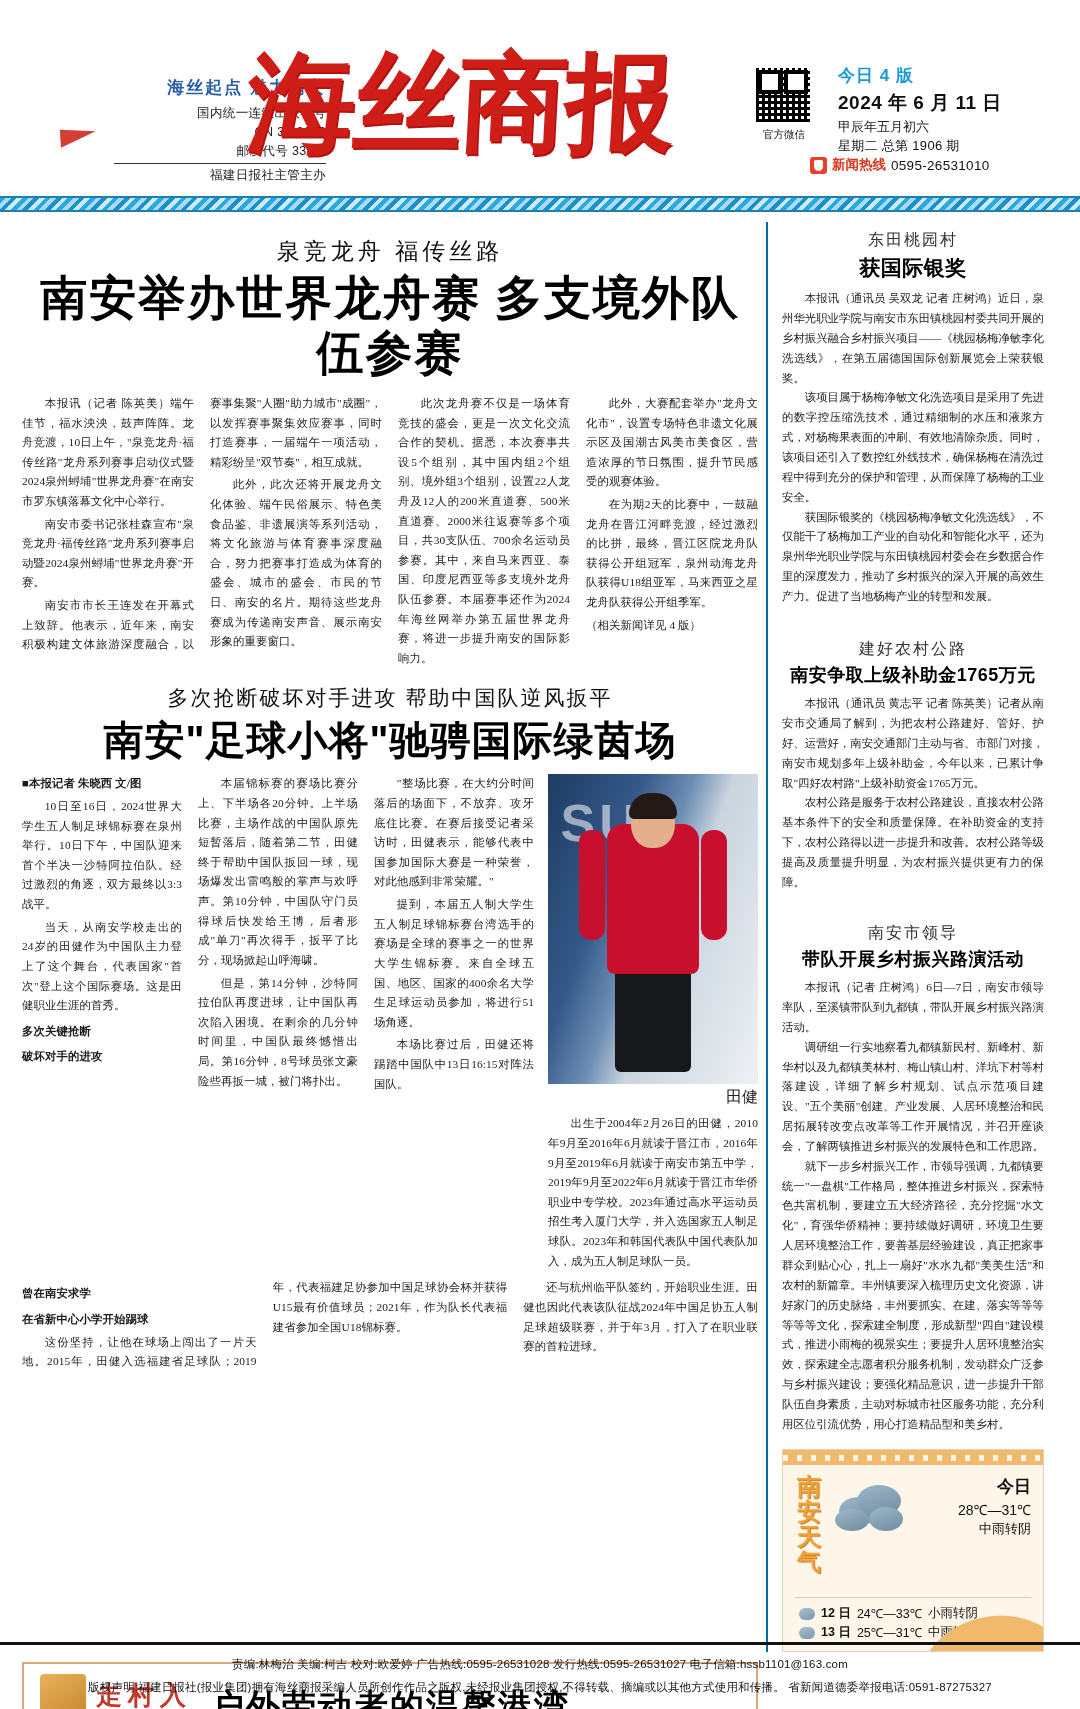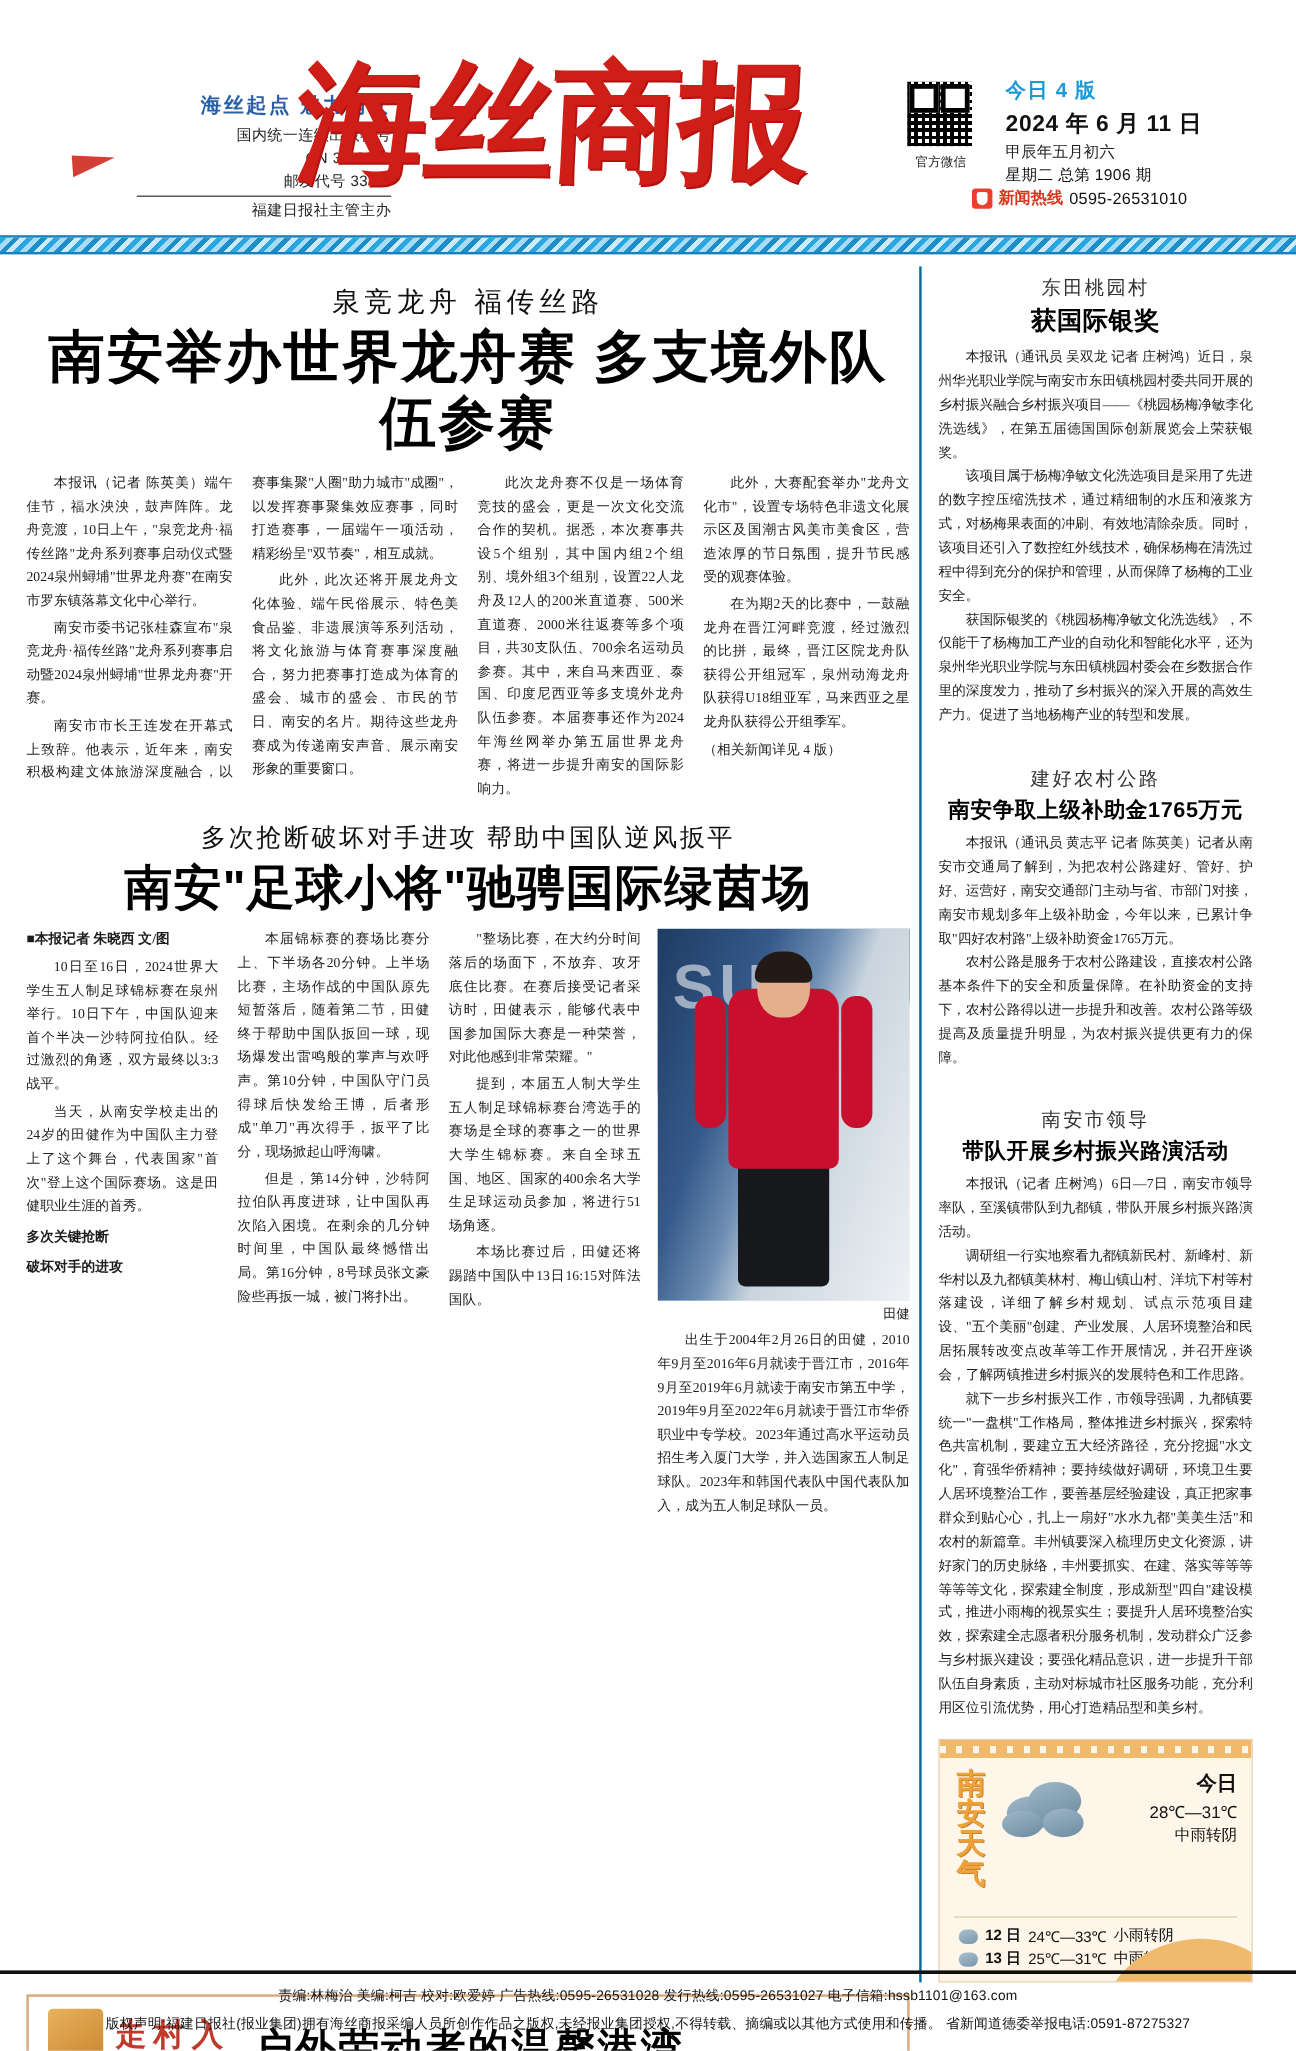--- a/index.html
+++ b/index.html
@@ -107,21 +107,21 @@
 
   
   .side-kicker { text-align:center; font-family:"Liberation Sans",sans-serif;
                  font-size:16px; color:#333; letter-spacing:2px; margin:8px 0 4px; }
   .side-headline { text-align:center; font-family:"Liberation Sans",sans-serif;
                  font-size:21px; font-weight:bold; color:#000; letter-spacing:.5px;
                  margin-bottom:8px; line-height:1.25;}
   .side-headline.sm { font-size:18px; }
   .side-body p { font-family:"Liberation Serif", serif; font-size:11.4px;
                  line-height:1.74; text-align:justify; text-indent:2em; color:#1c1c1c; }
-  .caption { font-family:"Liberation Sans",sans-serif; font-size:11px; color:#222;
+  .caption { font-family:"Liberation Sans",sans-serif; font-size:16px; color:#222;
              text-align:center; padding-top:3px; }
 
   
   .player-photo { width: 100%; height: 310px; position: relative; overflow:hidden;
       background: linear-gradient(160deg,#2f4e74 0%, #3f6c94 35%, #d8dee4 36%, #e9edf1 100%); }
   .pp-bg { position:absolute; inset:0;
       background: linear-gradient(110deg,#1e3c63 0%,#35598a 30%,#6e8fb4 46%,#c9d4de 58%,#eef1f4 100%); }
   .pp-text { position:absolute; left:6%; top:6%; font-size:52px; color:rgba(255,255,255,.55);
       font-family:"Liberation Sans",sans-serif; font-weight:bold; letter-spacing:4px; }
   .pp-body { position:absolute; left:50%; top:16%; transform:translateX(-50%);
@@ -264,20 +264,26 @@
                 <div class="pp-head"></div>
                 <div class="pp-hair"></div>
               </div>
               <div class="caption" style="text-align:right;">田健</div>
               <div class="bodytext" style="margin-top:6px;">
                 <p>出生于2004年2月26日的田健，2010年9月至2016年6月就读于晋江市，2016年9月至2019年6月就读于南安市第五中学，2019年9月至2022年6月就读于晋江市华侨职业中专学校。2023年通过高水平运动员招生考入厦门大学，并入选国家五人制足球队。2023年和韩国代表队中国代表队加入，成为五人制足球队一员。</p>
               </div>
             </div>
           </div>
 
+          <div class="bodytext cols3" style="margin-top:4px;">
+            <p class="subhead">曾在南安求学</p>
+            <p class="subhead">在省新中心小学开始踢球</p>
+            <p>这份坚持，让他在球场上闯出了一片天地。2015年，田健入选福建省足球队；2019年，代表福建足协参加中国足球协会杯并获得U15最有价值球员；2021年，作为队长代表福建省参加全国U18锦标赛。</p>
+            <p>还与杭州临平队签约，开始职业生涯。田健也因此代表该队征战2024年中国足协五人制足球超级联赛，并于年3月，打入了在职业联赛的首粒进球。</p>
+          </div>
         </div>
       </div>
 
       <div class="col-side">
 
         <div>
           <div class="side-kicker">东田桃园村</div>
           <div class="side-headline">获国际银奖</div>
           <div class="side-body">
             <p>本报讯（通讯员 吴双龙 记者 庄树鸿）近日，泉州华光职业学院与南安市东田镇桃园村委共同开展的乡村振兴融合乡村振兴项目——《桃园杨梅净敏李化洗选线》，在第五届德国国际创新展览会上荣获银奖。</p>

